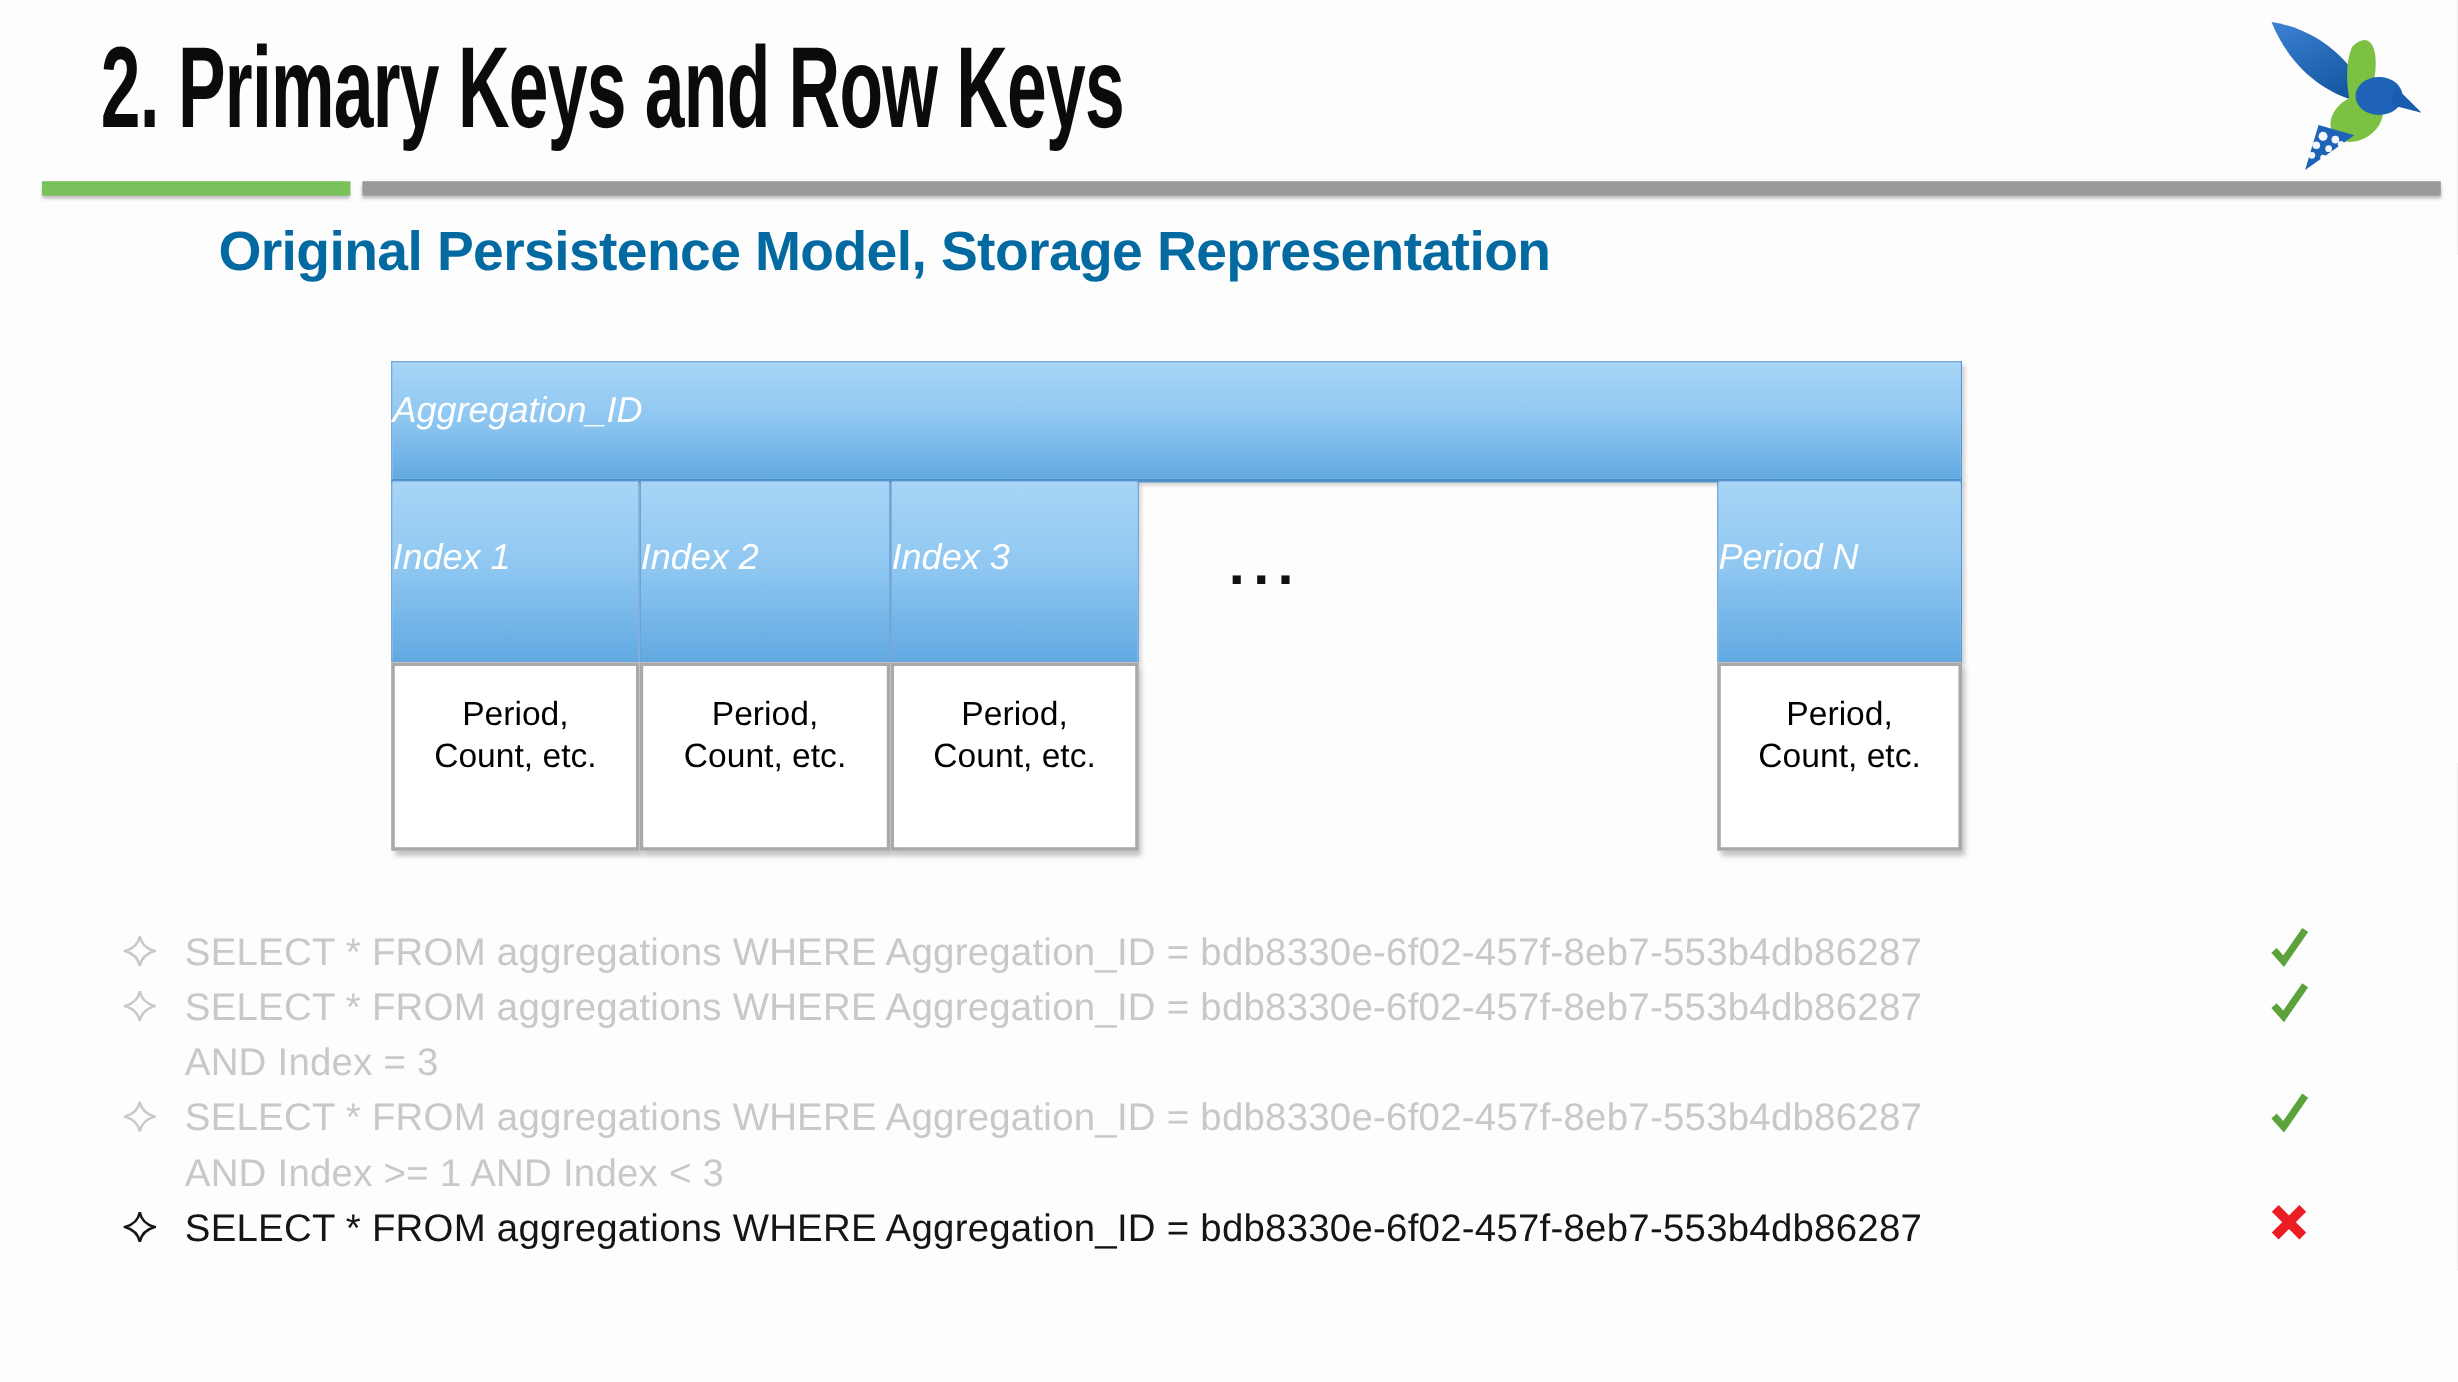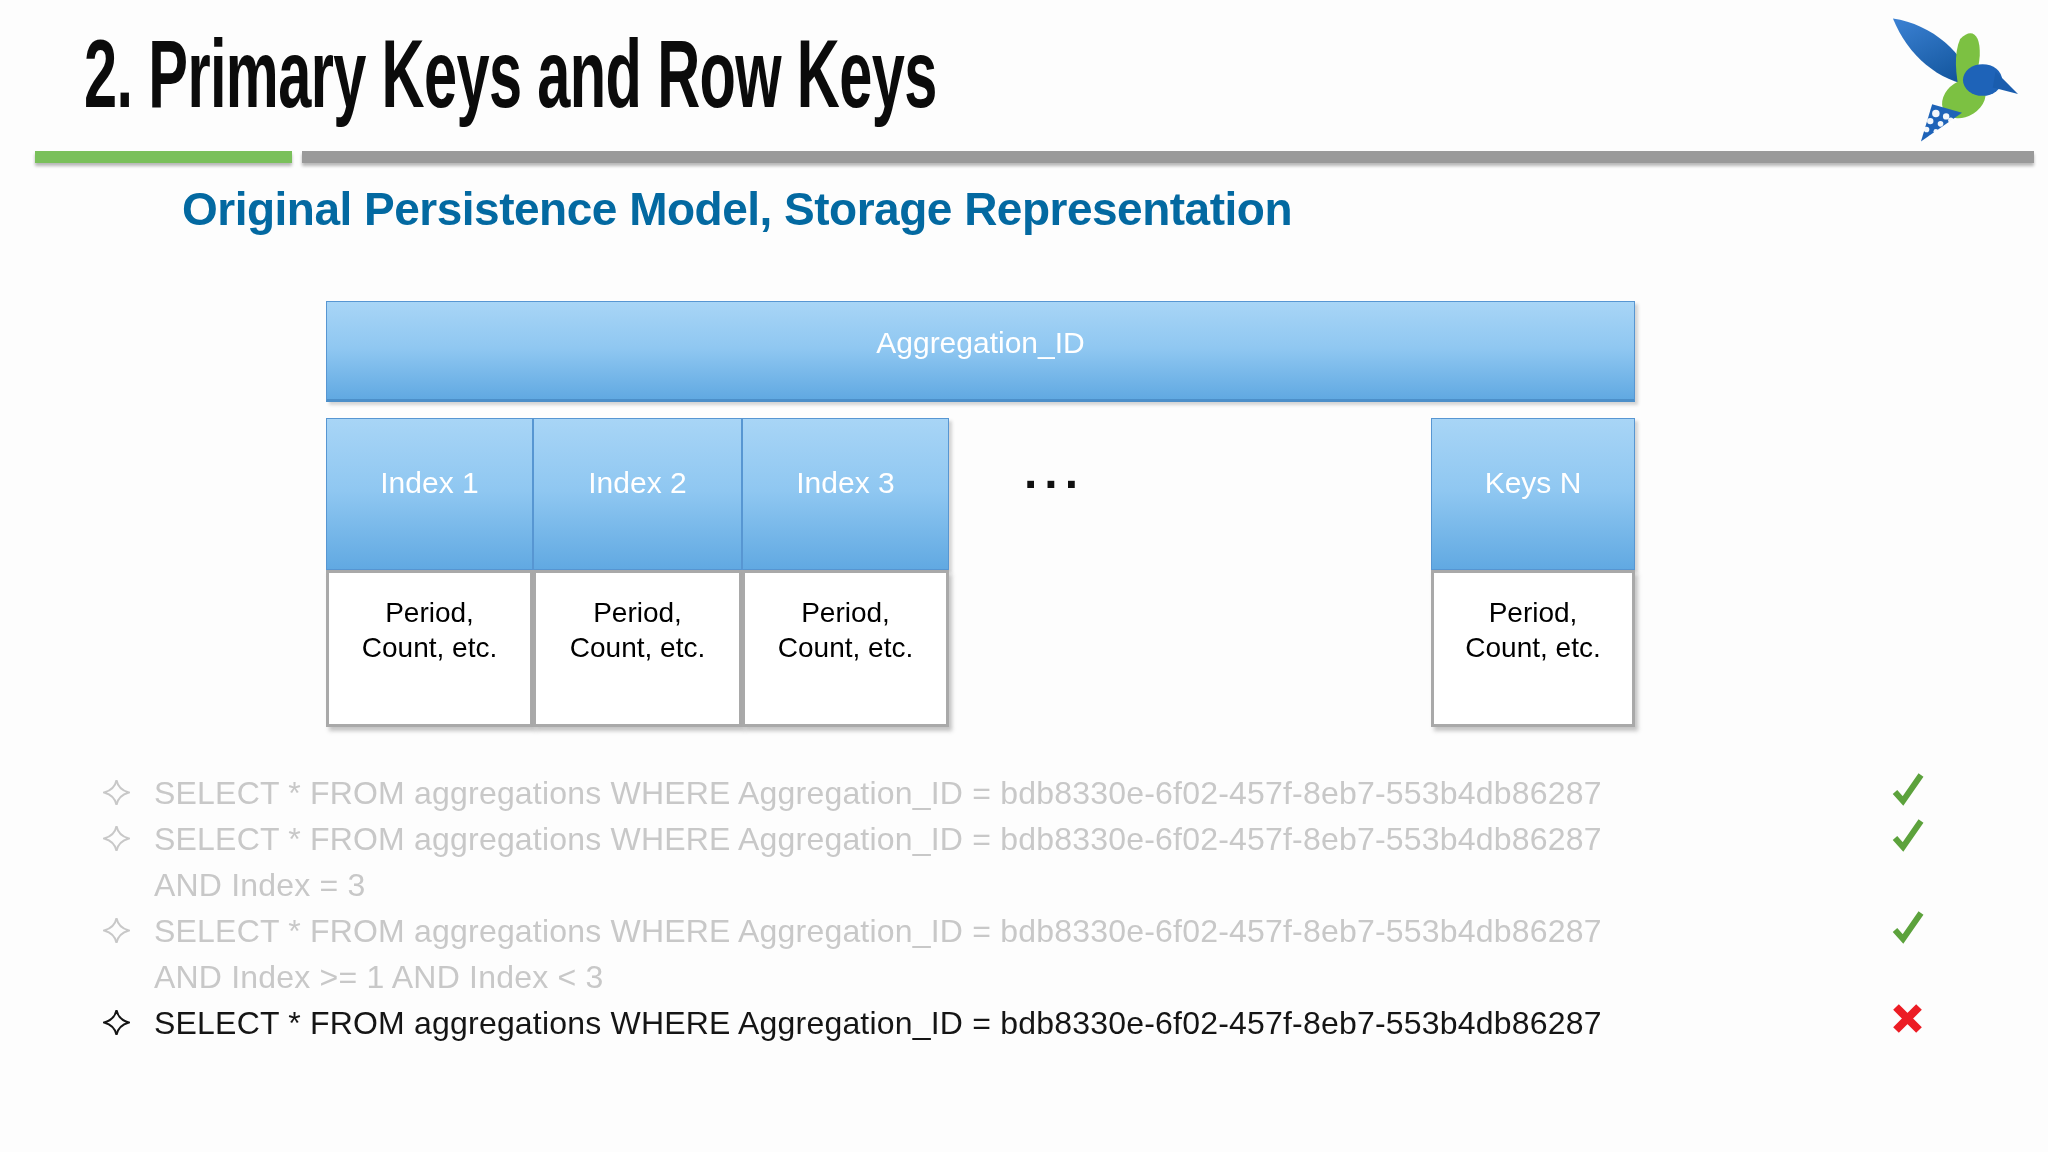--- a/index.html
+++ b/index.html
@@ -28,29 +28,30 @@
   }
 
   
   .logo{position:absolute;left:1878px;top:12px;width:140px;height:136px;}
 
   
   .blue-box{
     background:linear-gradient(180deg,#a8d5f6 0%,#8fc7f1 48%,#61a9e2 100%);
     border:1px solid #5796d2;box-sizing:border-box;
     box-shadow:3px 3px 3px rgba(120,120,120,.30);
-    display:flex;align-items:center;justify-content:center;
+    display:flex;align-items:center;
     color:#ffffff;
+    font-style:italic;
   }
   #agg-header{
     position:absolute;left:326px;top:301px;width:1309px;height:101px;
     border-bottom:3px solid #4c8fc9;
     font-size:30px;padding-bottom:16px;
   }
-  .col{position:absolute;top:400px;height:309px;margin-top:18px;}
+  .col{position:absolute;top:400px;height:309px;}
   .idx-box{
     position:absolute;left:0;top:0;right:0;height:152px;
     font-size:30px;padding-bottom:22px;
   }
   .cell-box{
     position:absolute;left:0;top:152px;right:0;height:157px;
     background:#ffffff;border:3px solid #a9a9a9;box-sizing:border-box;
     box-shadow:3px 4px 4px rgba(110,110,110,.40);
     text-align:center;padding-top:22px;
     font-size:28px;line-height:35px;color:#000000;
@@ -135,21 +136,21 @@
     <div class="idx-box blue-box">
       <span class="idx-label">Index 3</span>
     </div>
     <div class="cell-box">
       <div class="cell-line">Period,</div>
       <div class="cell-line">Count, etc.</div>
     </div>
   </div>
       <div class="col" style="left: 1431px; width: 204px;">
     <div class="idx-box blue-box">
-      <span class="idx-label">Keys N</span>
+      <span class="idx-label">Period N</span>
     </div>
     <div class="cell-box">
       <div class="cell-line">Period,</div>
       <div class="cell-line">Count, etc.</div>
     </div>
   </div>
     </div>
   <div class="ellipsis">...</div>
 
   <div id="queries">

